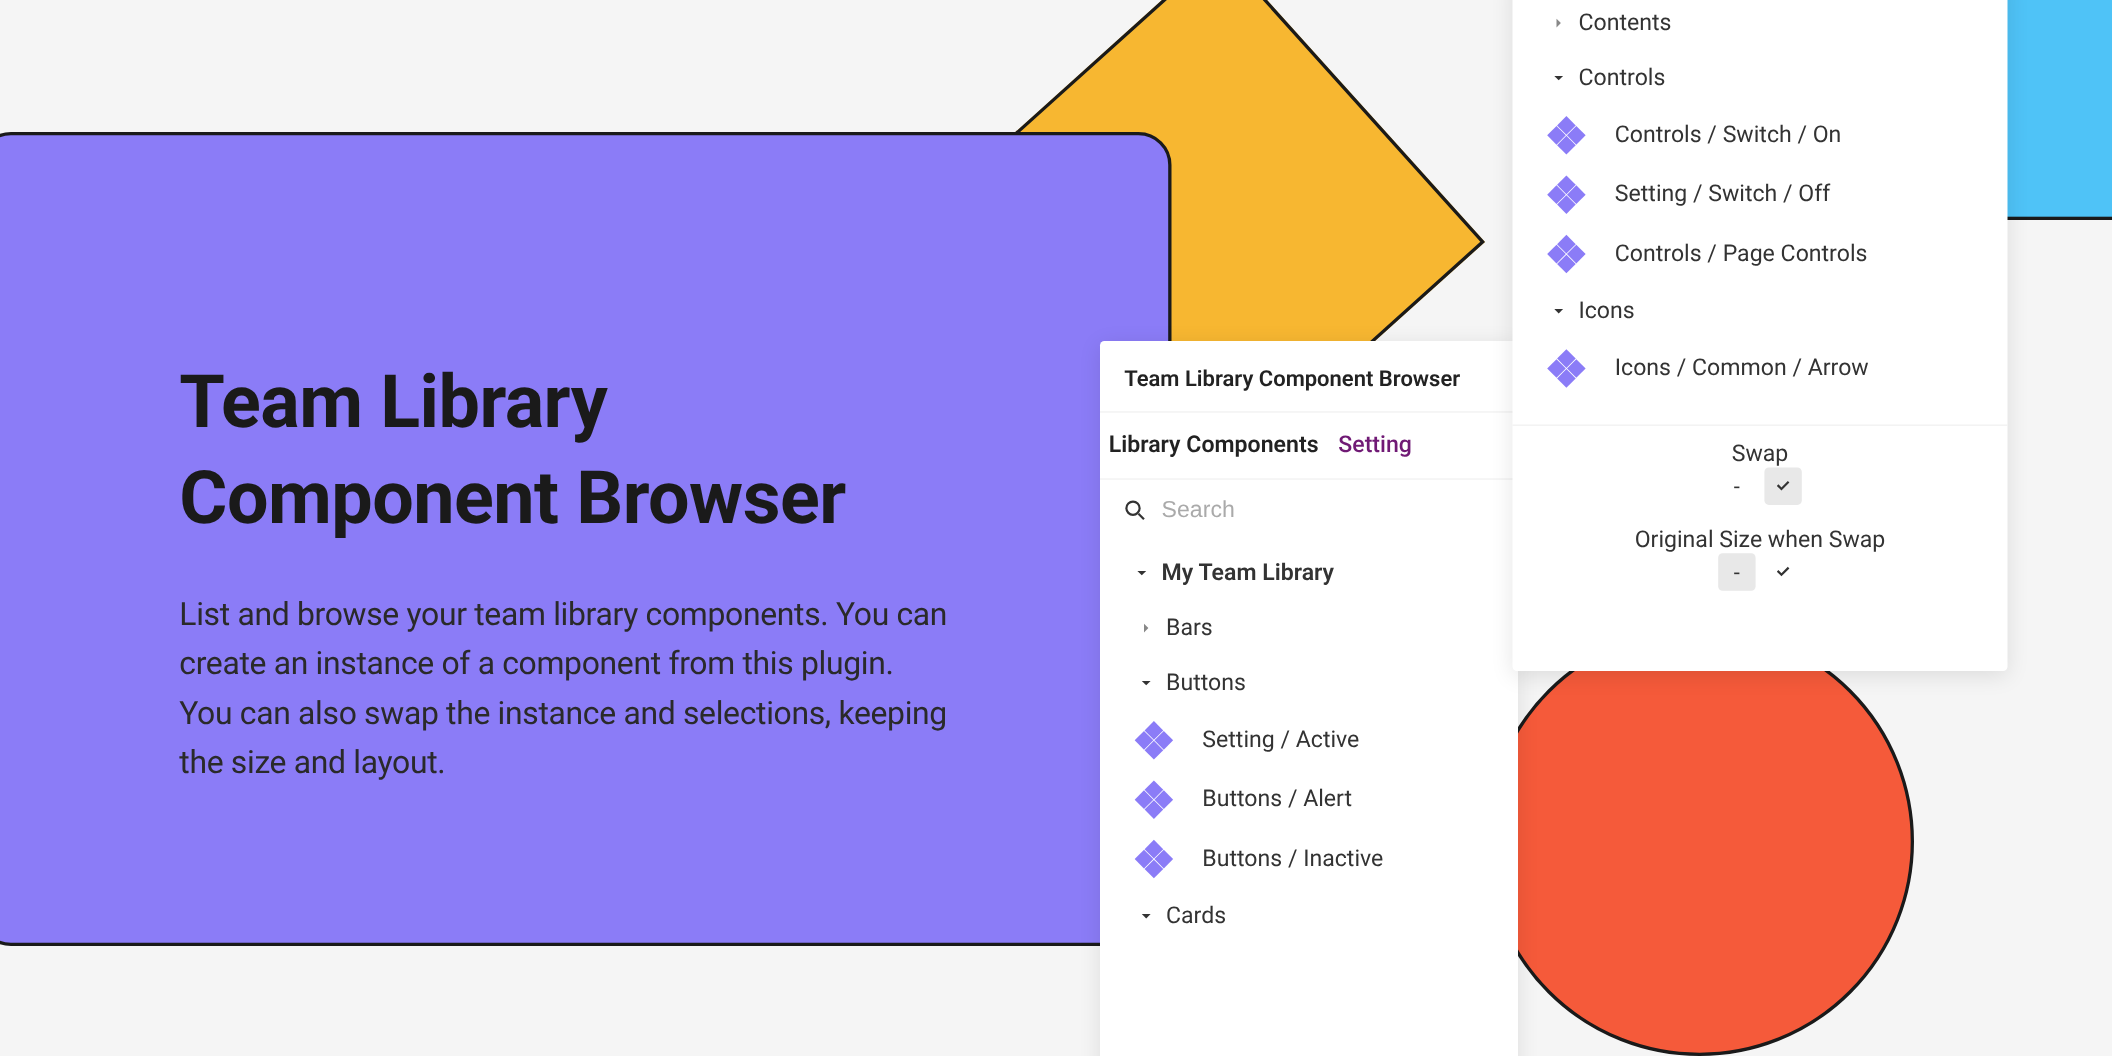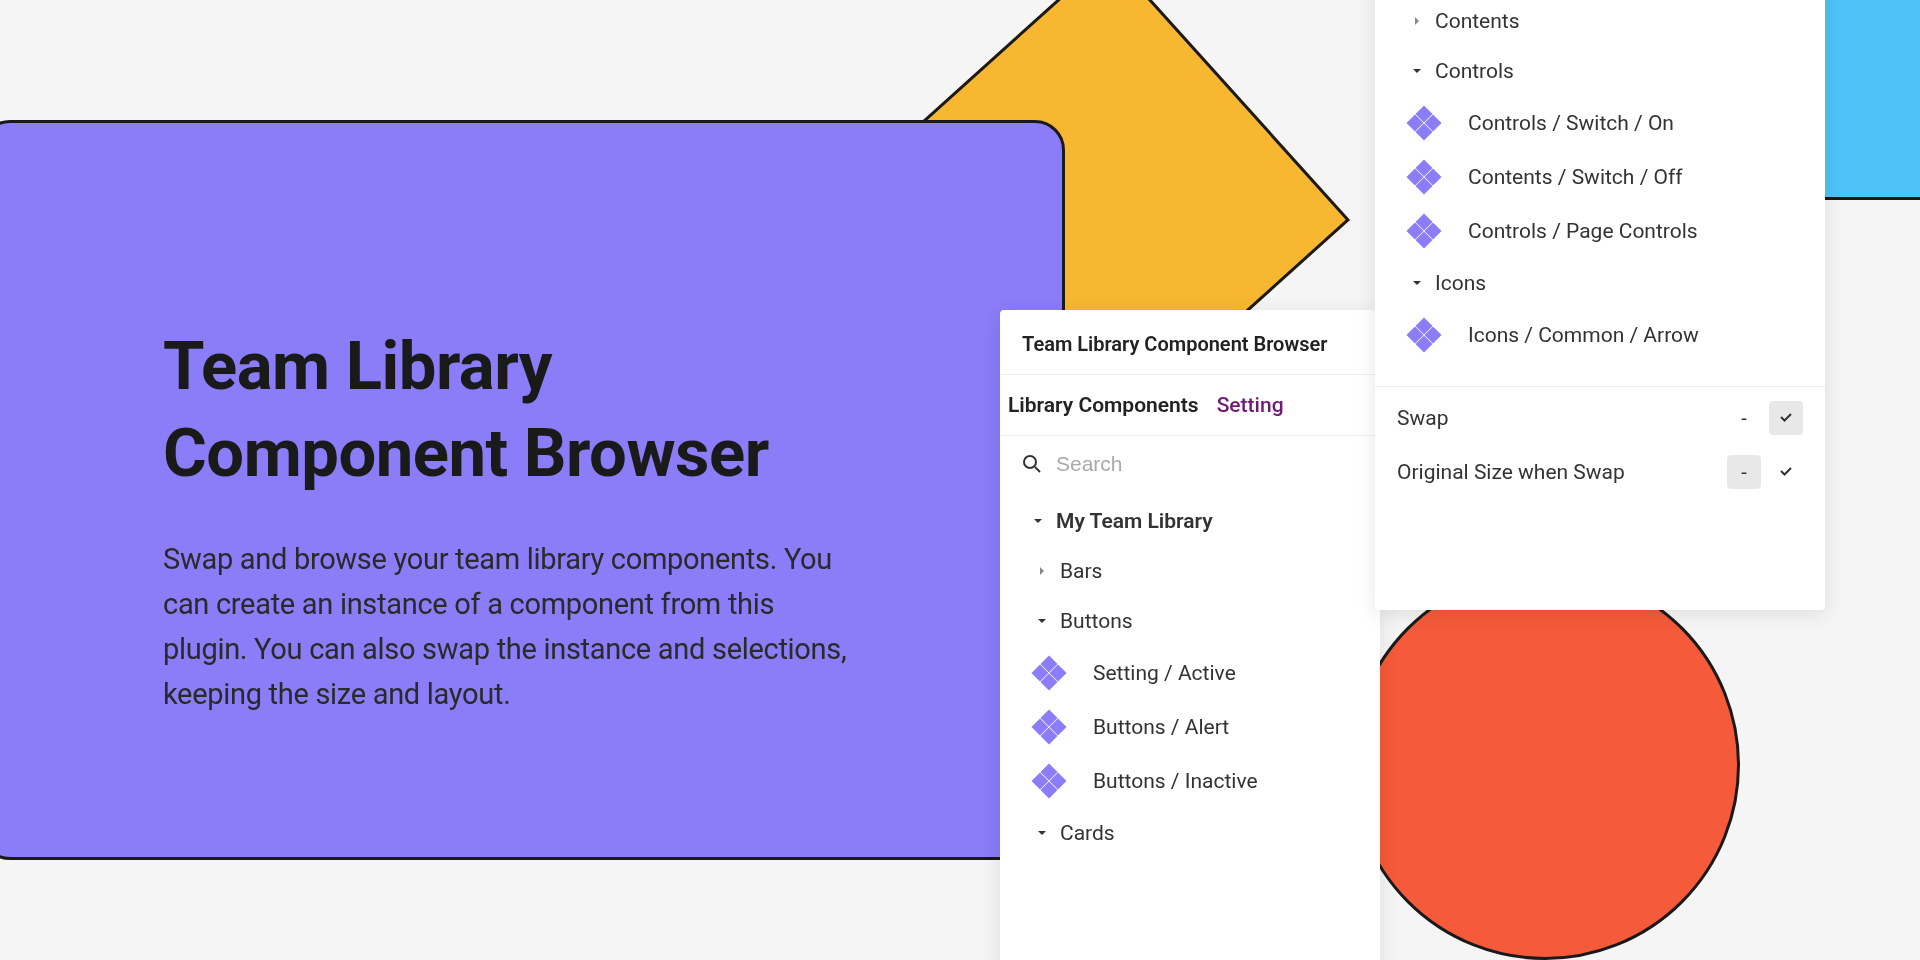--- a/index.html
+++ b/index.html
@@ -185,20 +185,21 @@
 
 .options {
   border-top: 1px solid #eee;
   padding: 4px 0;
 }
 .option-row {
   display: flex;
   align-items: center;
   justify-content: space-between;
   padding: 10px 22px;
+  flex-direction: column;
 }
 .option-label {
   font-size: 21px;
   color: #333;
 }
 .option-controls {
   display: flex;
   gap: 8px;
   align-items: center;
 }
@@ -217,21 +218,21 @@
 </style>
 </head>
 <body>
 
 <div class="shape-yellow"></div>
 <div class="shape-blue"></div>
 <div class="shape-orange"></div>
 
 <div class="shape-purple">
   <div class="hero-title">Team Library Component Browser</div>
-  <div class="hero-desc">Swap and browse your team library components. You can create an instance of a component from this plugin. You can also swap the instance and selections, keeping the size and layout.</div>
+  <div class="hero-desc">List and browse your team library components. You can create an instance of a component from this plugin. You can also swap the instance and selections, keeping the size and layout.</div>
 </div>
 
 <div class="panel panel-left">
   <div class="panel-header">Team Library Component Browser</div>
   <div class="panel-tabs">
     <div class="tab">Library Components</div>
     <div class="tab inactive">Setting</div>
   </div>
   <div class="search-row">
     <span class="search-icon">
@@ -338,21 +339,21 @@
         </span>
       <span>Controls / Switch / On</span>
     </div>
     <div class="comp-item">
       <span class="comp-icon">
           <span class="d d1"></span>
           <span class="d d2"></span>
           <span class="d d3"></span>
           <span class="d d4"></span>
         </span>
-      <span>Contents / Switch / Off</span>
+      <span>Setting / Switch / Off</span>
     </div>
     <div class="comp-item">
       <span class="comp-icon">
           <span class="d d1"></span>
           <span class="d d2"></span>
           <span class="d d3"></span>
           <span class="d d4"></span>
         </span>
       <span>Controls / Page Controls</span>
     </div>

